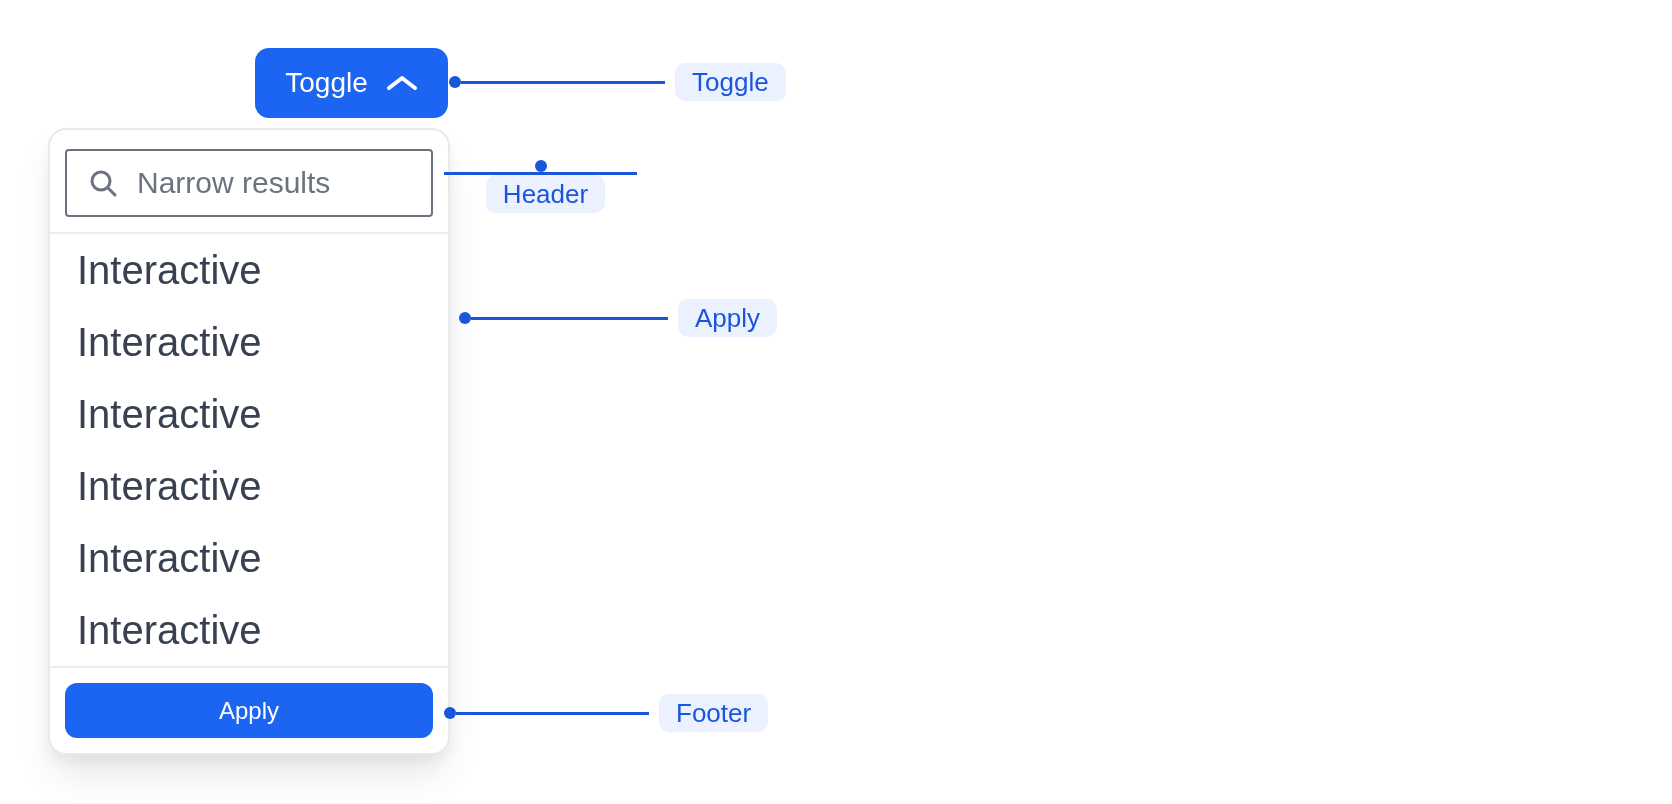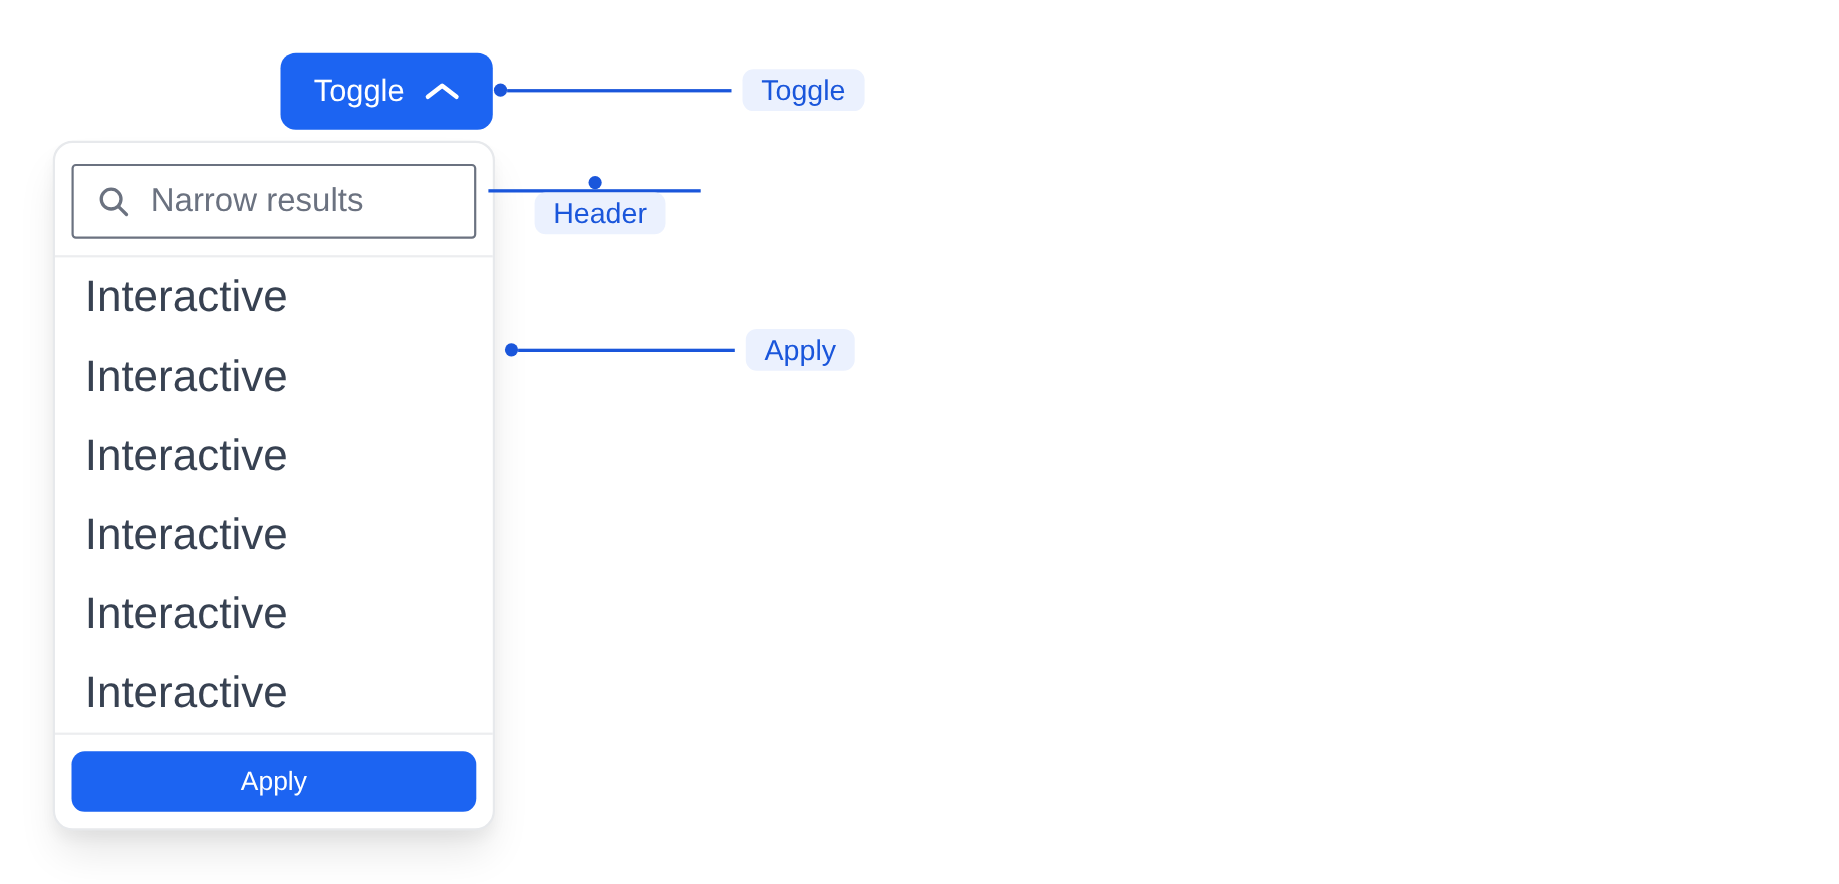--- a/index.html
+++ b/index.html
@@ -194,14 +194,19 @@
     <span class="line"></span>
     <span class="pill">Header</span>
   </div>
 
   <div class="annotation anno-list">
     <span class="dot"></span>
     <span class="line"></span>
     <span class="pill">Apply</span>
   </div>
 
+  <div class="annotation anno-footer">
+    <span class="dot"></span>
+    <span class="line"></span>
+    <span class="pill">Footer</span>
+  </div>
 
 </div>
 
 </body></html>

